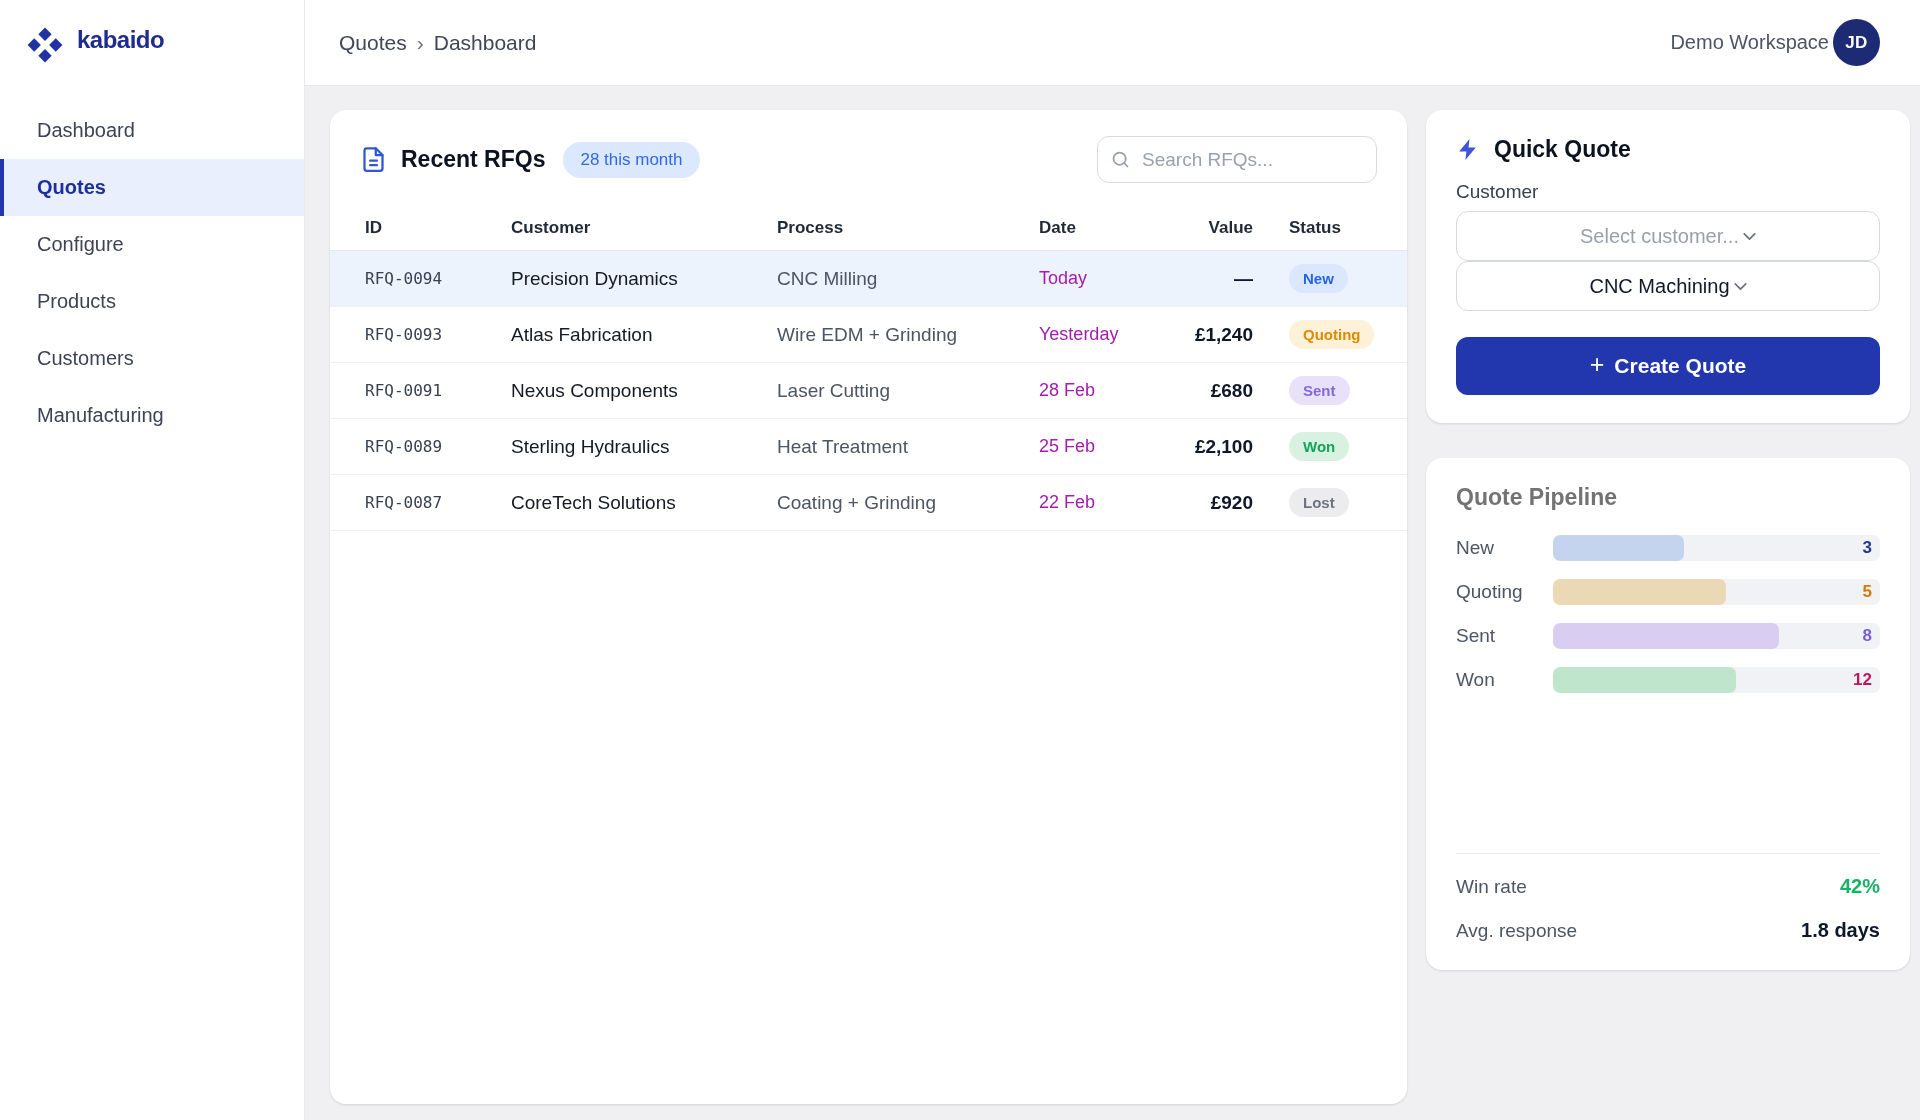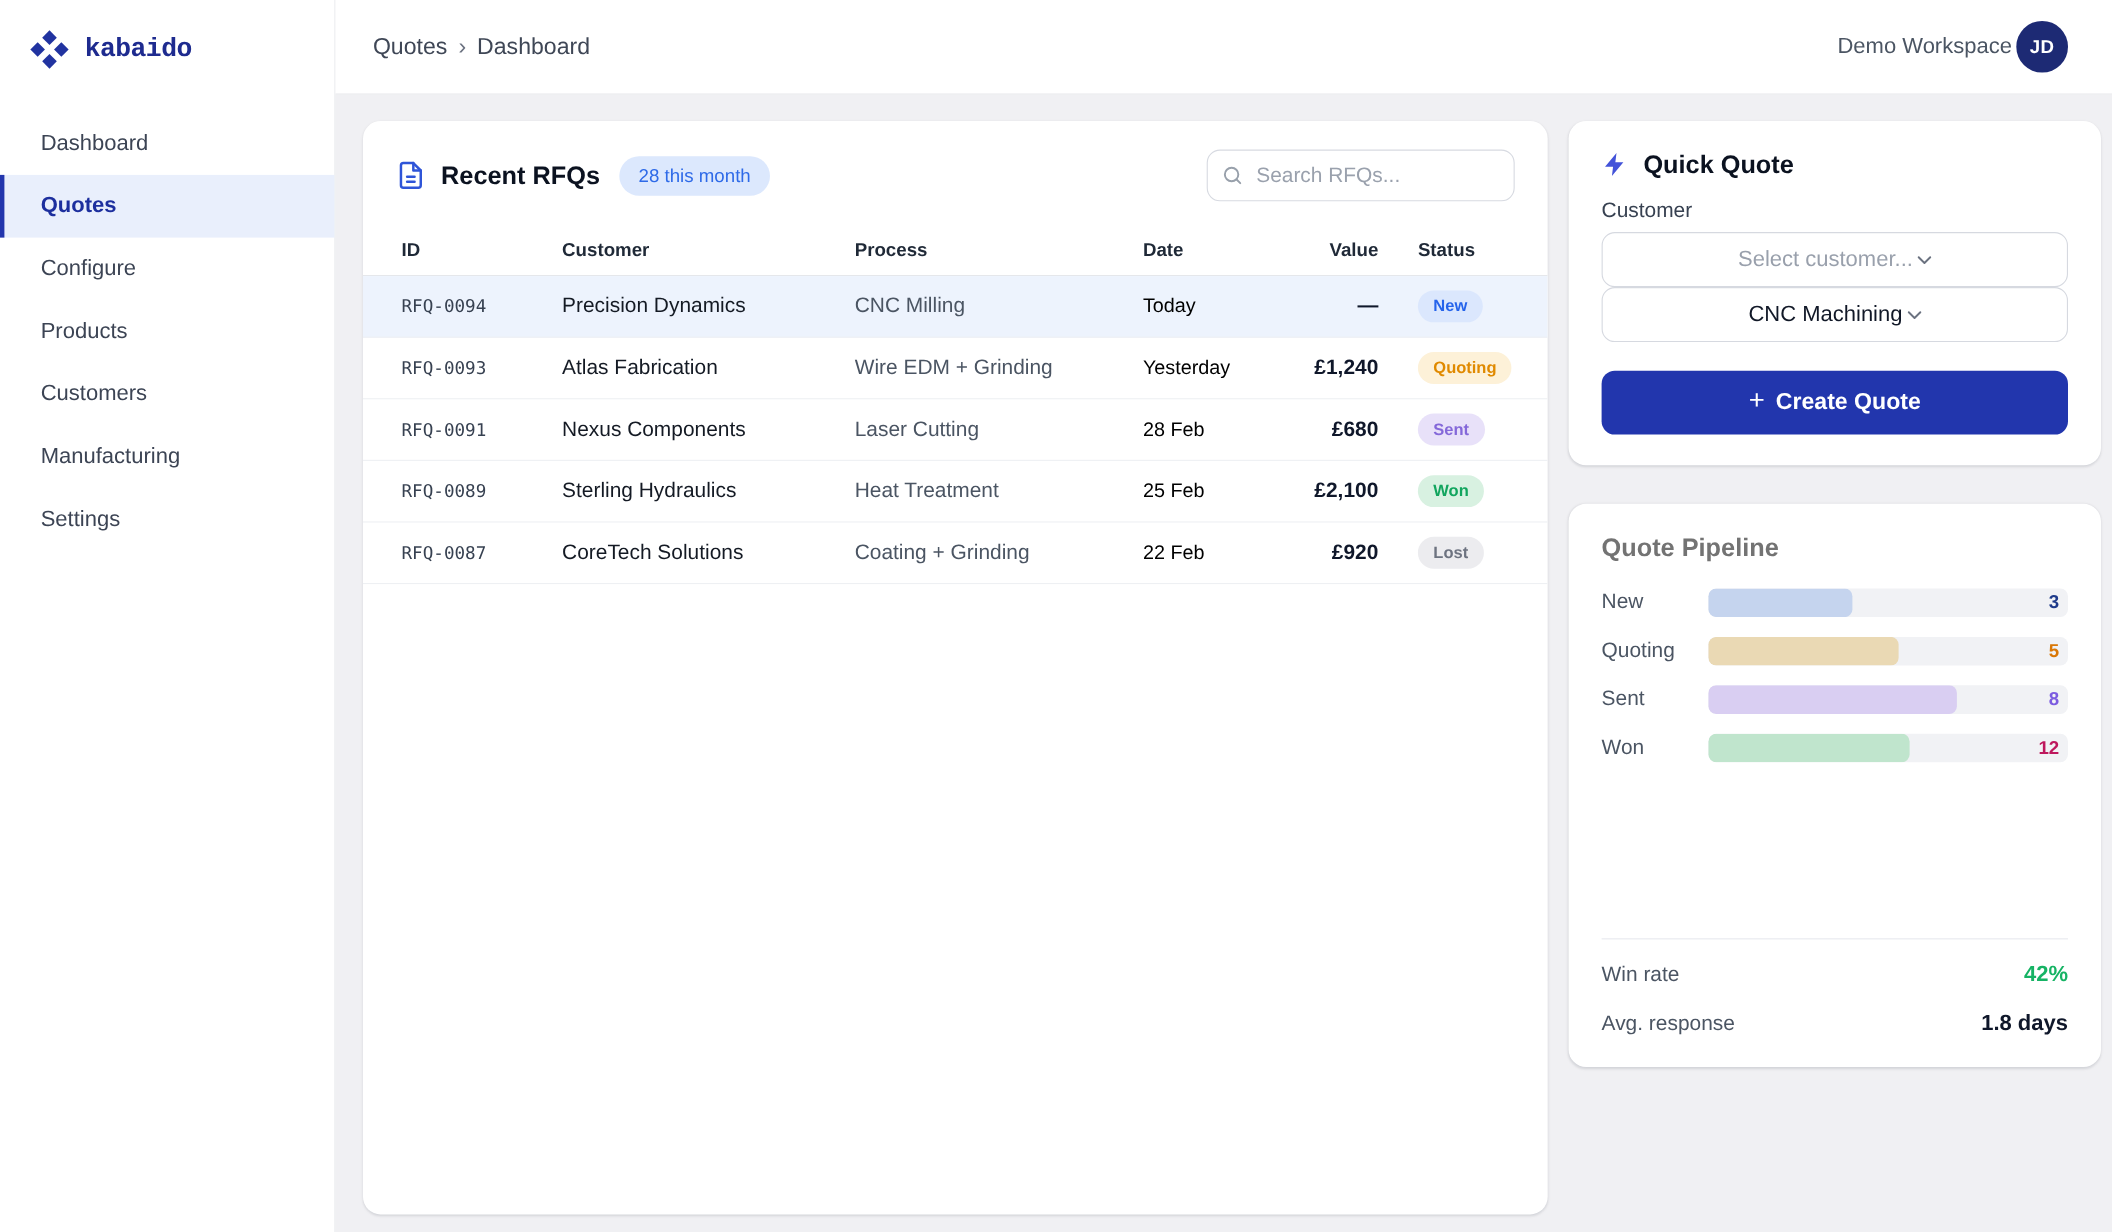--- a/index.html
+++ b/index.html
@@ -6,21 +6,21 @@
   html,body { margin:0; padding:0; }
   body {
     width:1920px; height:1120px; overflow:hidden;
     background:#f0f0f3; color:#0f172a;
     font-family:"Liberation Sans","DejaVu Sans",sans-serif;
   }
   .app { display:flex; height:100%; }
 
   
   .sidebar { width:305px; flex:none; background:#fff; border-right:1px solid #e8e9ed; display:flex; flex-direction:column; }
-  .logo { display:flex; align-items:center; gap:13px; padding:26px 0 0 26px;font-family:Liberation Mono, monospace; }
+  .logo { display:flex; align-items:flex-start; gap:13px; padding:26px 0 0 26px; }
   .logo-icon svg { width:38px; height:38px; display:block; }
   .logo-text { font-size:24px; font-weight:800; color:#1e2b8f; letter-spacing:-0.5px; }
   .nav { margin-top:38px; }
   .nav-item { height:57px; display:flex; align-items:center; padding-left:33px; border-left:4px solid transparent; font-size:20px; color:#3c4454; cursor:pointer; }
   .nav-item.active { background:#e9effc; border-left-color:#2336ad; color:#1d2f9e; font-weight:700; }
 
   
   .main-col { flex:1; display:flex; flex-direction:column; min-width:0; }
   .topbar { height:86px; flex:none; background:#fff; border-bottom:1px solid #e7e8ec; display:flex; align-items:center; padding:0 40px 0 34px; }
   .breadcrumb { display:flex; align-items:center; gap:10px; font-size:21px; color:#3f4756; }
@@ -47,21 +47,21 @@
   .tgrid { display:grid; grid-template-columns:181px 266px 262px 140px 110px 1fr; align-items:center; }
   .thead { height:46px; border-bottom:1px solid #e5e7eb; }
   .th { font-size:17px; font-weight:700; color:#1f2937; }
   .c-id { padding-left:35px; }
   .c-val { text-align:right; padding-right:36px; }
   .trow { height:56px; border-bottom:1px solid #eef0f3; cursor:pointer; }
   .trow.active { background:#edf3fd; }
   .td-id { font-family:"DejaVu Sans Mono","Liberation Mono",monospace; font-size:16px; color:#374151; }
   .td-cust { font-size:19px; color:#141a24; }
   .td-proc { font-size:19px; color:#4b5563; }
-  .td-date { font-size:18px; color:#000000; }
+  .td-date { font-size:18px; color:#a21caf; }
   .td-val { font-size:19px; font-weight:700; color:#0f172a; }
   .status-badge { display:inline-block; font-size:15px; font-weight:600; padding:6px 14px; border-radius:999px; }
 
   
   .right-col { width:484px; flex:none; display:flex; flex-direction:column; gap:35px; }
 
   .qq-card { padding:26px 30px 28px; }
   .qq-head { display:flex; align-items:center; gap:13px; }
   .bolt-icon svg { width:25px; height:25px; display:block; }
   .qq-title { font-size:23px; font-weight:700; margin:0; color:#0b1220; }
@@ -106,21 +106,20 @@
       </span>
       <span class="logo-text">kabaido</span>
     </div>
     <nav class="nav">
       <div class="nav-item">Dashboard</div>
       <div class="nav-item active">Quotes</div>
       <div class="nav-item">Configure</div>
       <div class="nav-item">Products</div>
       <div class="nav-item">Customers</div>
       <div class="nav-item">Manufacturing</div>
-      <div class="nav-item">Settings</div>
     </nav>
   </aside>
 
   <div class="main-col">
 
     <header class="topbar">
       <div class="breadcrumb">
         <span>Quotes</span>
         <span class="sep">›</span>
         <span>Dashboard</span>

